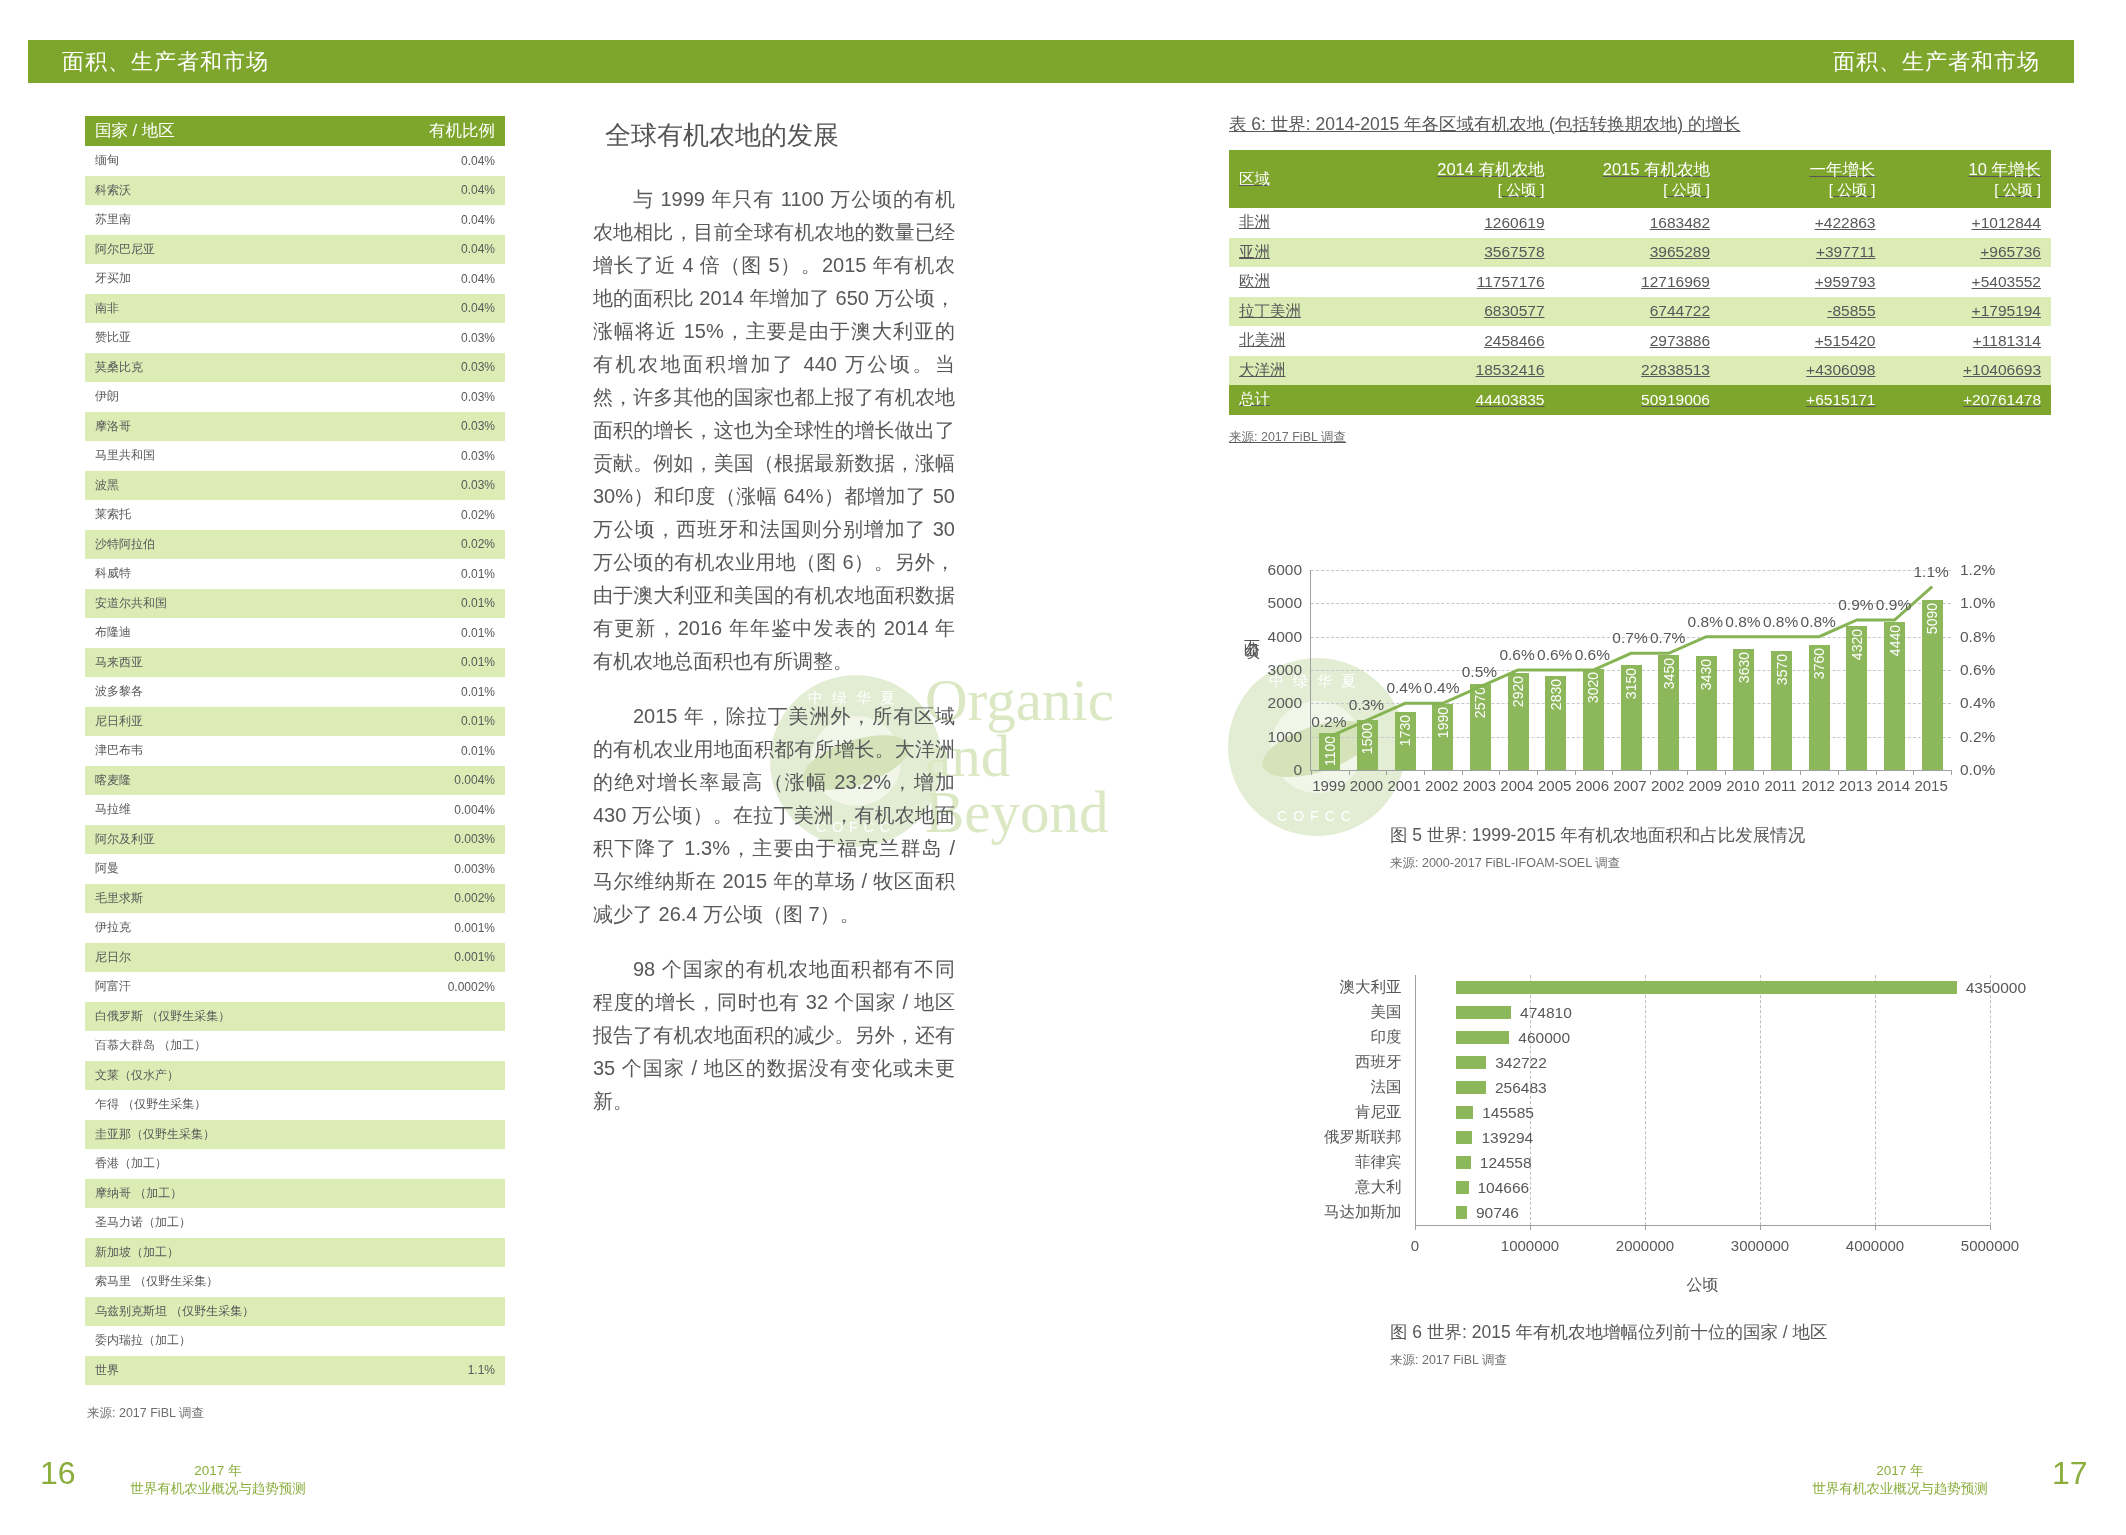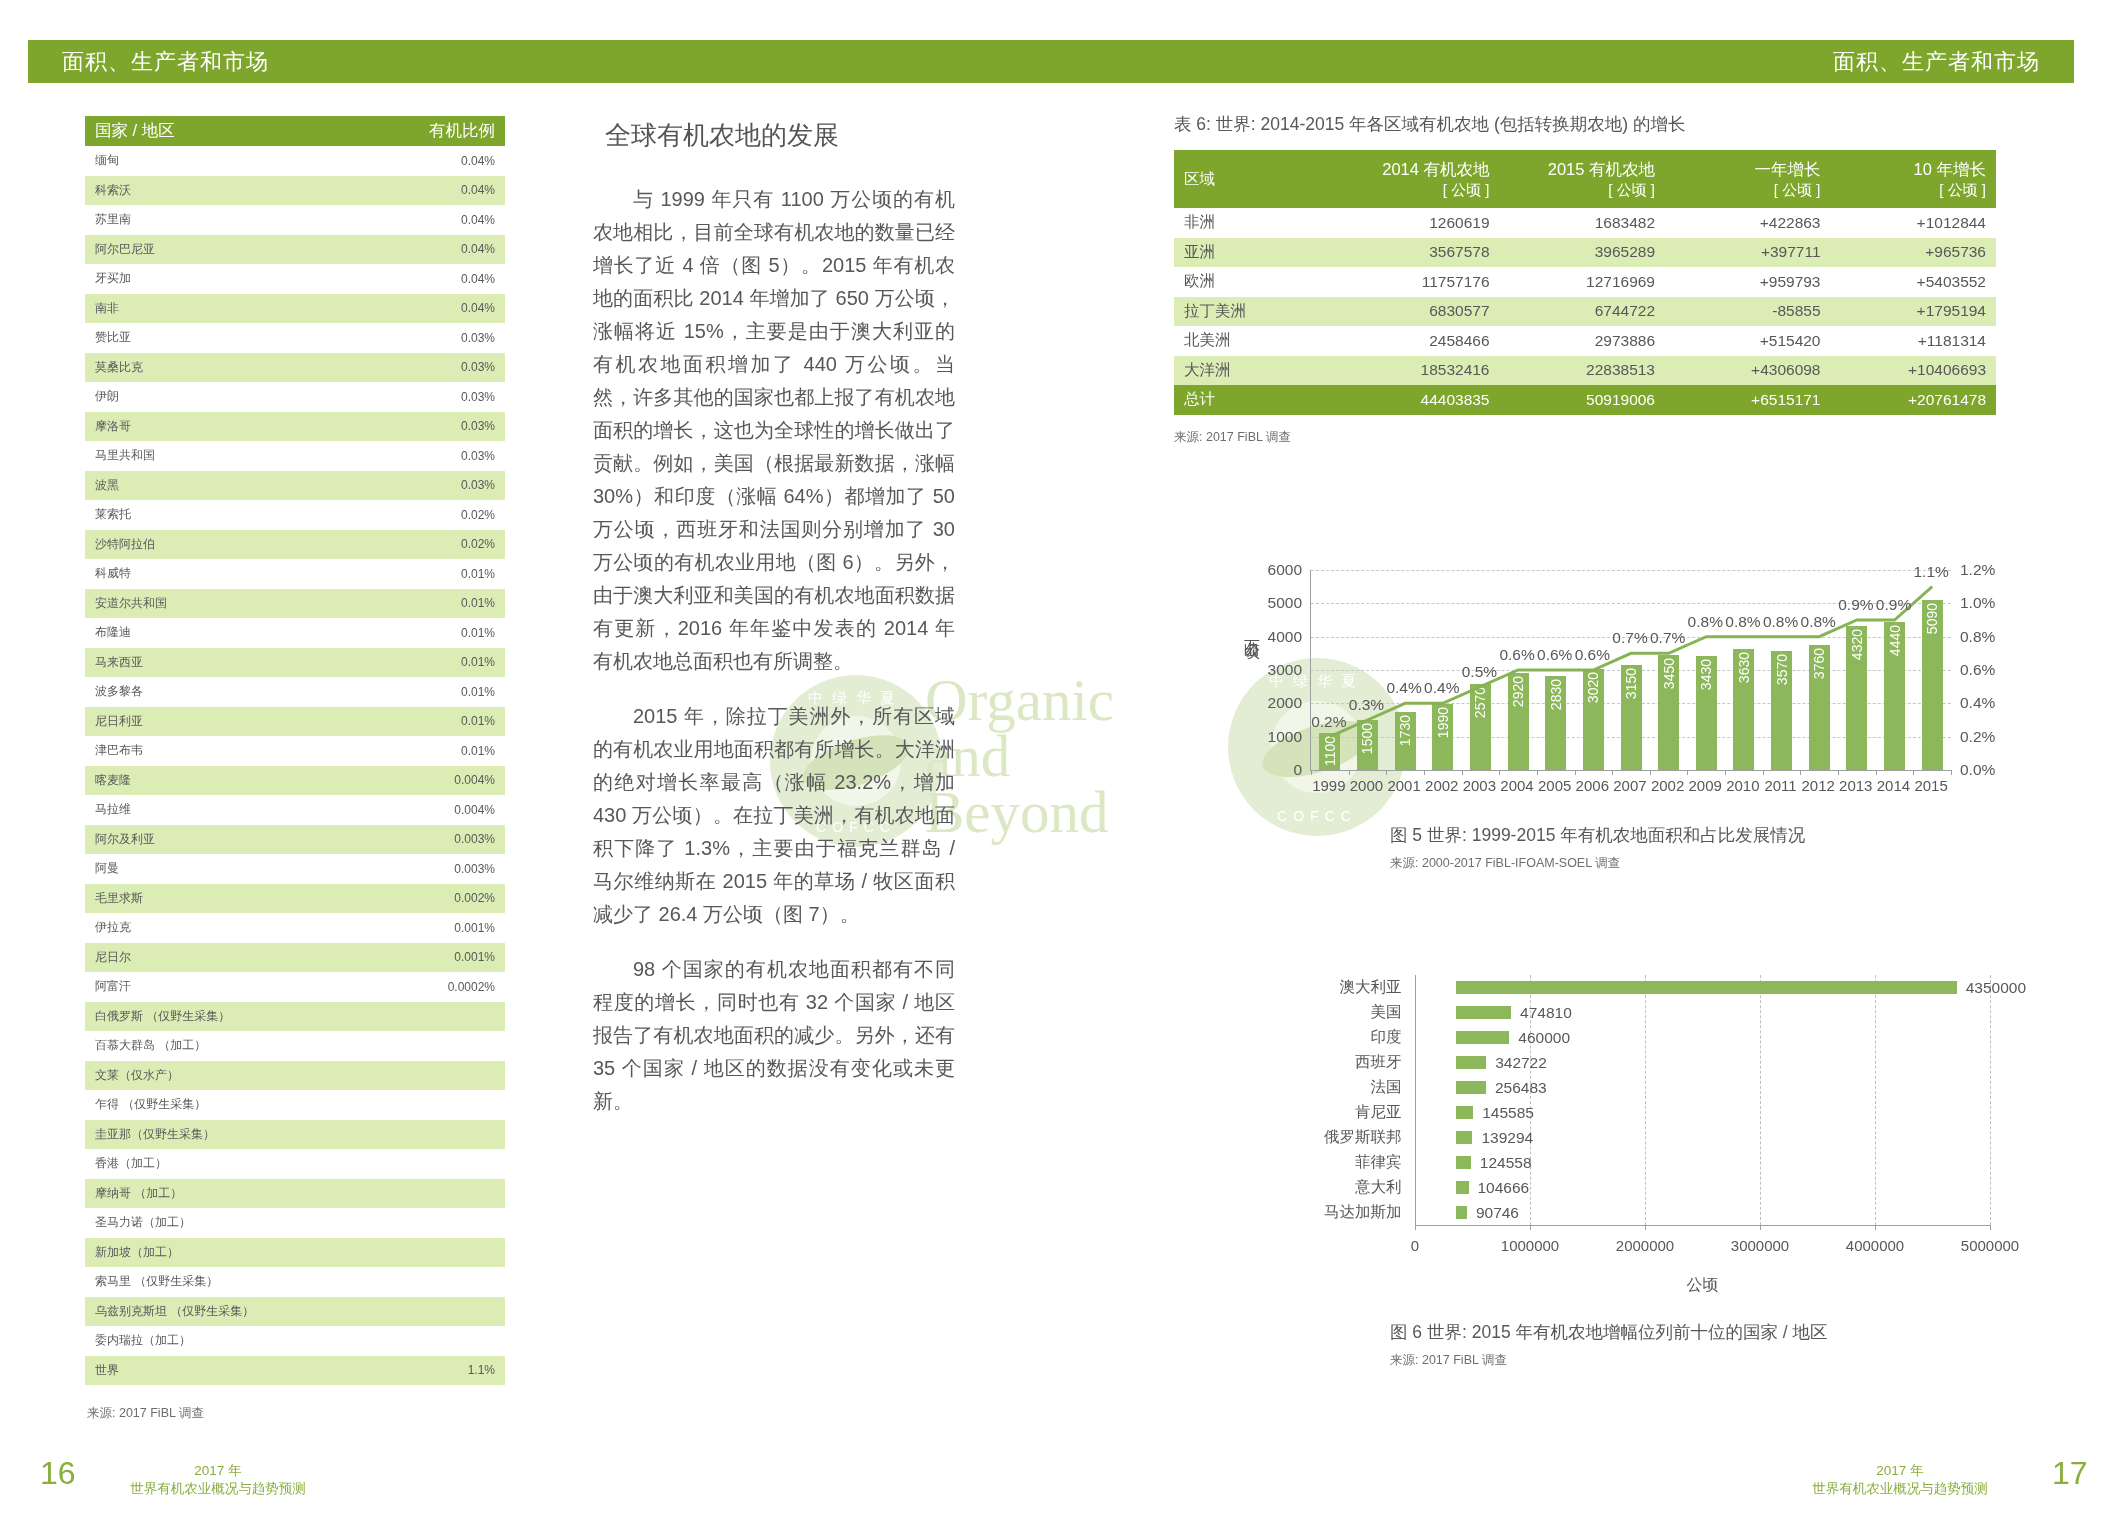--- a/index.html
+++ b/index.html
@@ -26,21 +26,21 @@
            height:30px;padding:0 10px;font-size:16.5px;}
   .ct-row{display:flex;justify-content:space-between;align-items:center;height:29.5px;padding:0 10px;font-size:12px;}
   .ct-row.alt{background:#dcecb5;}
   .source{color:#6d6e71;font-size:12.5px;}
   #country-table .source{margin-top:20px;padding-left:2px;}
   
   #article{position:absolute;left:593px;top:118px;width:362px;z-index:1;}
   #article h1{font-size:26px;font-weight:normal;color:#555;margin:0 0 30px 12px;}
   #article p{font-size:20px;line-height:33px;text-align:justify;text-indent:2em;margin:0 0 22px 0;color:#58585b;}
   
-  #table6{position:absolute;left:1174px;top:112px;width:822px;z-index:1;}
+  #table6{position:absolute;left:1229px;top:112px;width:822px;z-index:1;text-decoration:underline;}
   .t6-title{font-size:17.5px;margin-bottom:14px;}
   .t6-row{display:flex;font-size:15.5px;}
   .t6-head{background:#7ea62c;color:#fff;height:58px;}
   .t6-c0{width:150px;padding-left:10px;display:flex;align-items:center;}
   .t6-cn{flex:1;text-align:right;padding-right:10px;display:flex;align-items:center;justify-content:flex-end;height:29.5px;}
   .t6-head .t6-cn{flex-direction:column;justify-content:center;align-items:flex-end;height:auto;font-size:16.5px;}
   .t6-unit{font-size:15px;line-height:18px;}
   .t6-row.alt{background:#dcecb5;}
   .t6-row.total{background:#7ea62c;color:#fff;}
   #table6 .source{margin-top:14px;}

